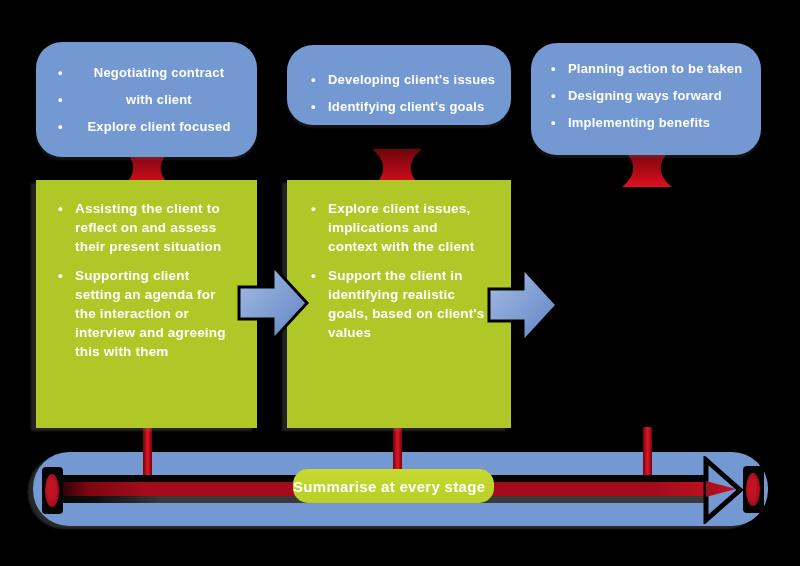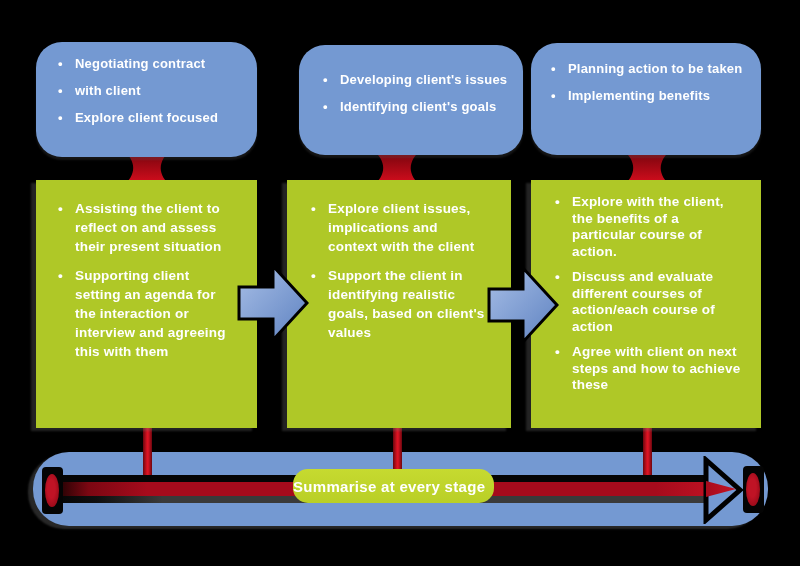--- a/index.html
+++ b/index.html
@@ -31,21 +31,21 @@
     border-radius:26px;
     z-index:2;
     box-shadow:0 3px 2px rgba(100,100,100,.22);
   }
   .topbox ul,.greenbox ul{list-style:none;margin:0;}
   .topbox li,.greenbox li{position:relative;padding-left:17px;}
   .topbox li::before,.greenbox li::before{
     content:"\2022";position:absolute;left:0;top:0;
   }
   .topbox li{font-size:13px;line-height:18px;margin-bottom:9px;letter-spacing:.2px;}
-  #topbox-1 ul{padding:13px 14px 0 22px;}
+  #topbox-1 ul{padding:22px 14px 0 22px;text-align:center;}
   #topbox-2 ul{padding:26px 8px 0 24px;}
   #topbox-3 ul{padding:17px 6px 0 20px;}
 
   
   .hourglass{z-index:1;}
 
   
   .greenbox{
     background:var(--green-box);
     z-index:2;
@@ -125,29 +125,30 @@
     </defs>
   </svg>
 
   <div class="abs topbox" id="topbox-1" style="left:36px;top:42px;width:221px;height:115px;">
     <ul>
         <li>Negotiating contract</li>
         <li>with client</li>
         <li>Explore client focused</li>
       </ul>
   </div>
-  <div class="abs topbox" id="topbox-2" style="left:287px;top:45px;width:224px;height:110px;margin-left:12px;">
+  <div class="abs topbox" id="topbox-2" style="left:287px;top:45px;width:224px;height:80px;">
     <ul>
         <li>Developing client's issues</li>
         <li>Identifying client's goals</li>
       </ul>
   </div>
   <div class="abs topbox" id="topbox-3" style="left:531px;top:43px;width:230px;height:112px;">
     <ul>
         <li>Planning action to be taken</li>
+        <li>Designing ways forward</li>
         <li>Implementing benefits</li>
       </ul>
   </div>
 
   <svg class="abs hourglass" style="left:119px;top:149px;" width="56" height="38" viewBox="0 0 56 38">
     <path d="M3,0 H53 C38,12 38,26 53,38 H3 C18,26 18,12 3,0 Z" fill="url(#gradHour)"></path>
   </svg>
   <svg class="abs hourglass" style="left:369px;top:149px;" width="56" height="38" viewBox="0 0 56 38">
     <path d="M3,0 H53 C38,12 38,26 53,38 H3 C18,26 18,12 3,0 Z" fill="url(#gradHour)"></path>
   </svg>
@@ -158,27 +159,20 @@
   <div class="abs greenbox" id="greenbox-2" style="left:287px;top:180px;width:224px;height:248px;">
     <ul>
         <li>Explore client issues, implications and context with the client</li>
         <li>Support the client in identifying realistic goals, based on client's values</li>
       </ul>
   </div>
   <div class="abs greenbox" id="greenbox-1" style="left:36px;top:180px;width:221px;height:248px;">
     <ul>
         <li>Assisting the client to reflect on and assess their present situation</li>
         <li>Supporting client setting an agenda for the interaction or interview and agreeing this with them</li>
-      </ul>
-  </div>
-  <div class="abs greenbox" id="greenbox-3" style="left:531px;top:180px;width:230px;height:248px;">
-    <ul>
-        <li>Explore with the client, the benefits of a particular course of action.</li>
-        <li>Discuss and evaluate different courses of action/each course of action</li>
-        <li>Agree with client on next steps and how to achieve these</li>
       </ul>
   </div>
 
   <svg class="abs blockarrow" style="left:237px;top:262px;" width="72" height="82" viewBox="0 0 72 82">
     <path d="M2,25 H36 V4 L70,41 L36,78 V57 H2 Z" fill="url(#gradArrow)" stroke="#000" stroke-width="3"></path>
   </svg>
   <svg class="abs blockarrow" style="left:487px;top:264px;" width="72" height="82" viewBox="0 0 72 82">
     <path d="M2,25 H36 V4 L70,41 L36,78 V57 H2 Z" fill="url(#gradArrow)" stroke="#000" stroke-width="3"></path>
   </svg>
 

